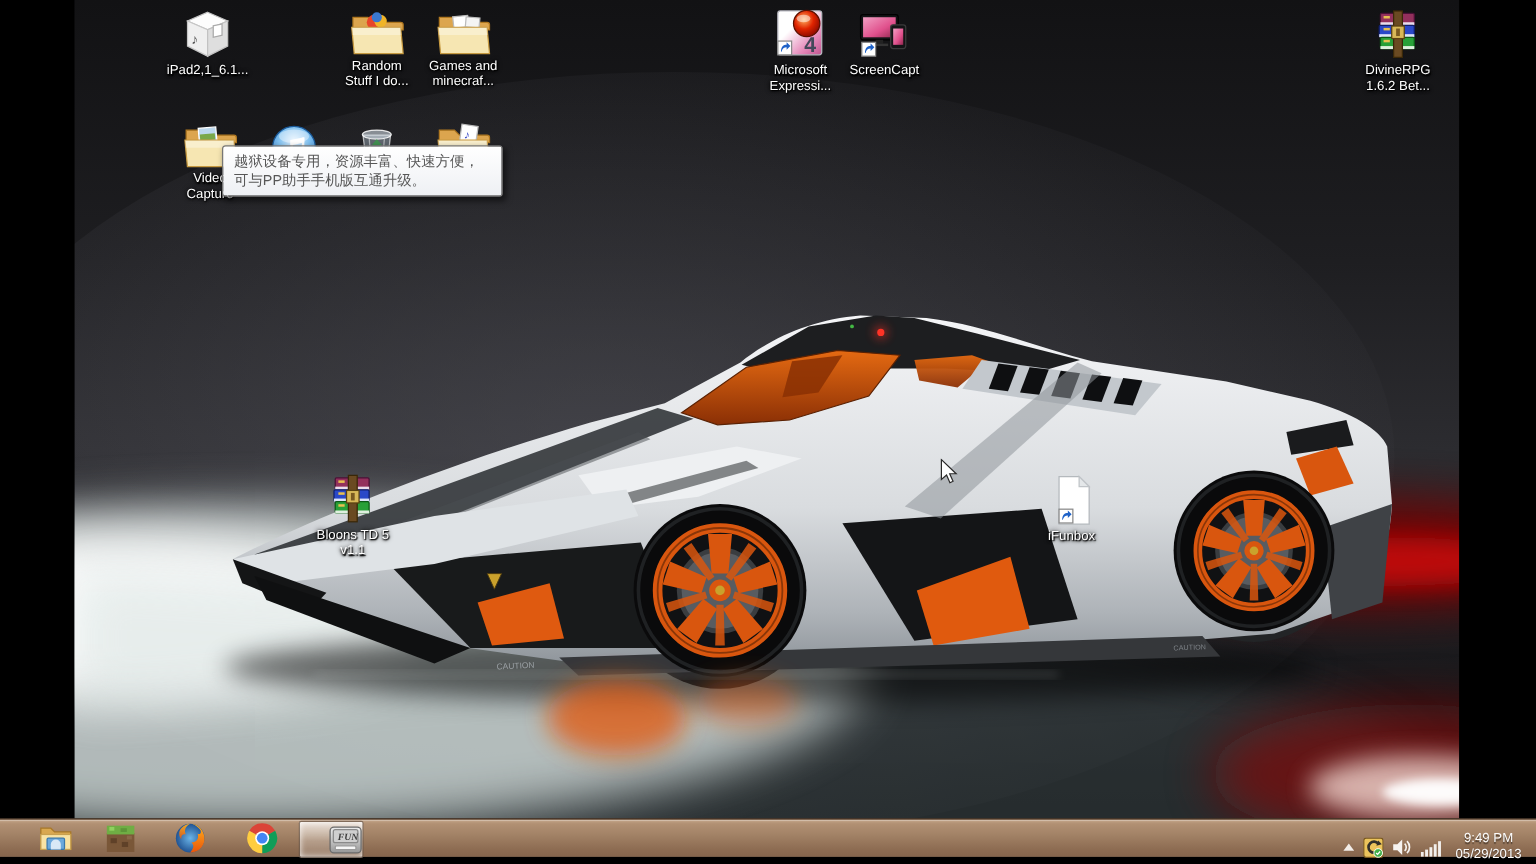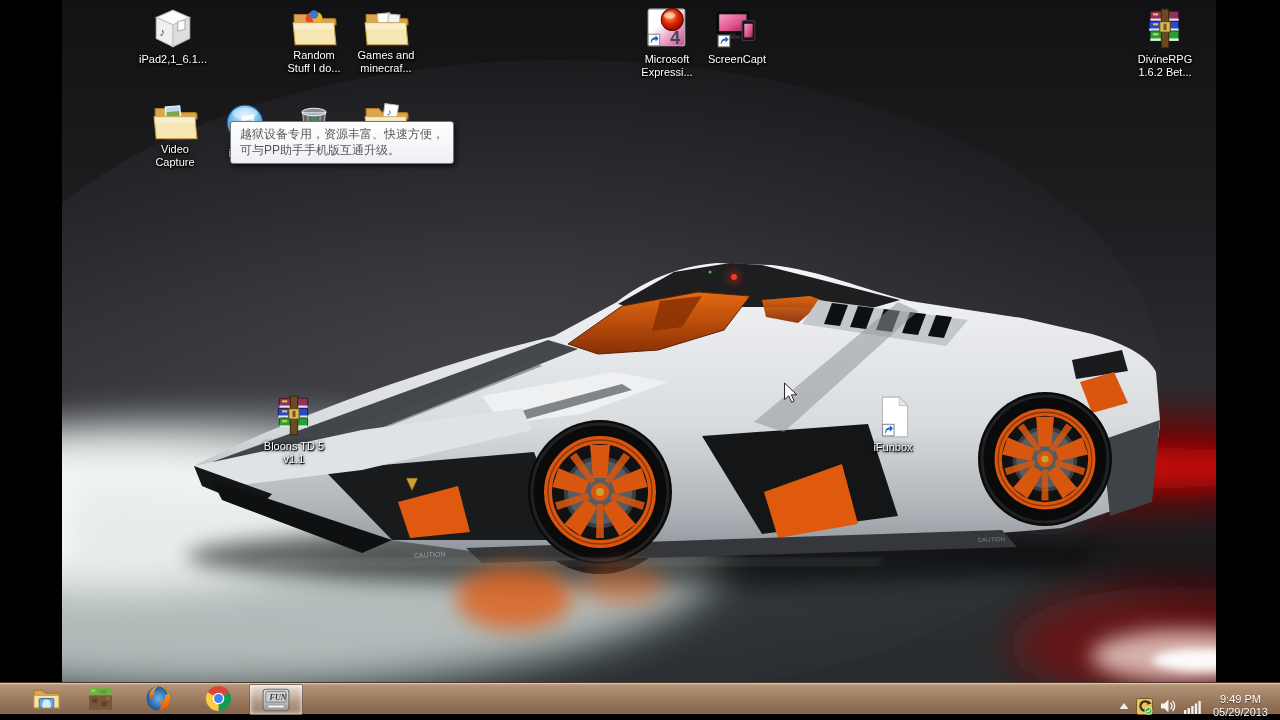--- a/index.html
+++ b/index.html
@@ -11,33 +11,33 @@
   #wallpaper svg{display:block;}
 
   
   .dicon{position:absolute;width:74px;text-align:center;color:#fff;z-index:10;cursor:default;}
   .dicon .glyph{display:block;margin:0 auto;}
   .icon-label{display:block;margin-top:1px;font-size:11px;line-height:13px;white-space:pre-line;
               text-shadow:0 1px 2px #000,1px 1px 1px #000,0 0 4px #000;}
 
   
   #tooltip{position:absolute;left:185px;top:121px;z-index:60;background:linear-gradient(#ffffff,#eef0f4);
-           border:1px solid #767676;border-radius:3px;padding:4px 9px 5px 9px;
-           font-size:12px;line-height:16px;color:#575757;box-shadow:2px 3px 5px rgba(0,0,0,.55);white-space:nowrap;margin-left:45px;}
+           border:1px solid #767676;border-radius:3px;padding:4px 19px 5px 9px;
+           font-size:12px;line-height:16px;color:#575757;box-shadow:2px 3px 5px rgba(0,0,0,.55);white-space:nowrap;}
 
   
   #cursor{position:absolute;left:783px;top:382px;z-index:99;}
 
   
   #taskbar{position:absolute;left:0;top:682px;width:1280px;height:31px;z-index:80;
            background:linear-gradient(180deg,#c9ab90 0%,#b29174 10%,#a08064 45%,#8d6c52 80%,#86654c 100%);
            border-top:1px solid rgba(0,0,0,.45);box-shadow:inset 0 1px 0 rgba(255,255,255,.35);}
   .tb-btn{position:absolute;top:1px;height:29px;width:42px;display:flex;align-items:center;justify-content:center;}
   .tb-btn.active{background:linear-gradient(rgba(255,255,255,.72),rgba(255,255,255,.28) 55%,rgba(255,255,255,.18));
-                 border:1px solid rgba(90,70,55,.65);border-radius:2px;box-shadow:inset 0 0 5px rgba(255,255,255,.9);}
+                 border:1px solid rgba(90,70,55,.65);border-radius:2px;box-shadow:inset 0 0 5px rgba(255,255,255,.9);justify-content:flex-end;}
   #tray{position:absolute;right:4px;top:0;height:46px;display:flex;align-items:center;gap:7px;}
   .tray-item{display:flex;align-items:center;justify-content:center;}
   #clock{color:#fdfdfd;font-size:11px;line-height:13px;text-align:center;text-shadow:0 1px 1px rgba(0,0,0,.55);
          padding:0 8px 0 4px;}
   #bottom-strip{position:absolute;left:0;top:713px;width:1280px;height:7px;background:#000;}
 </style>
 </head>
 <body>
 
 <div id="screen">

